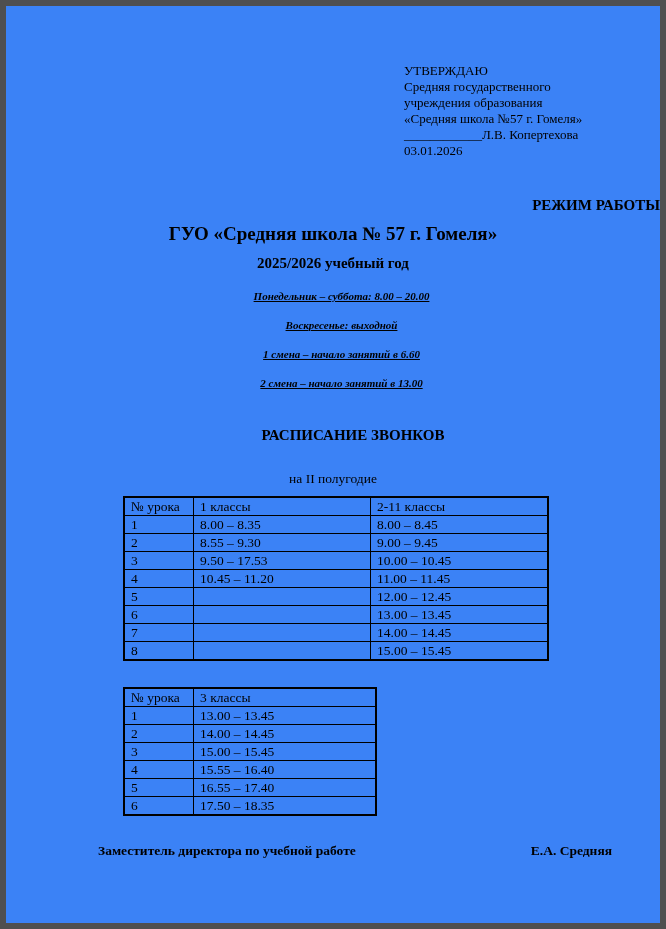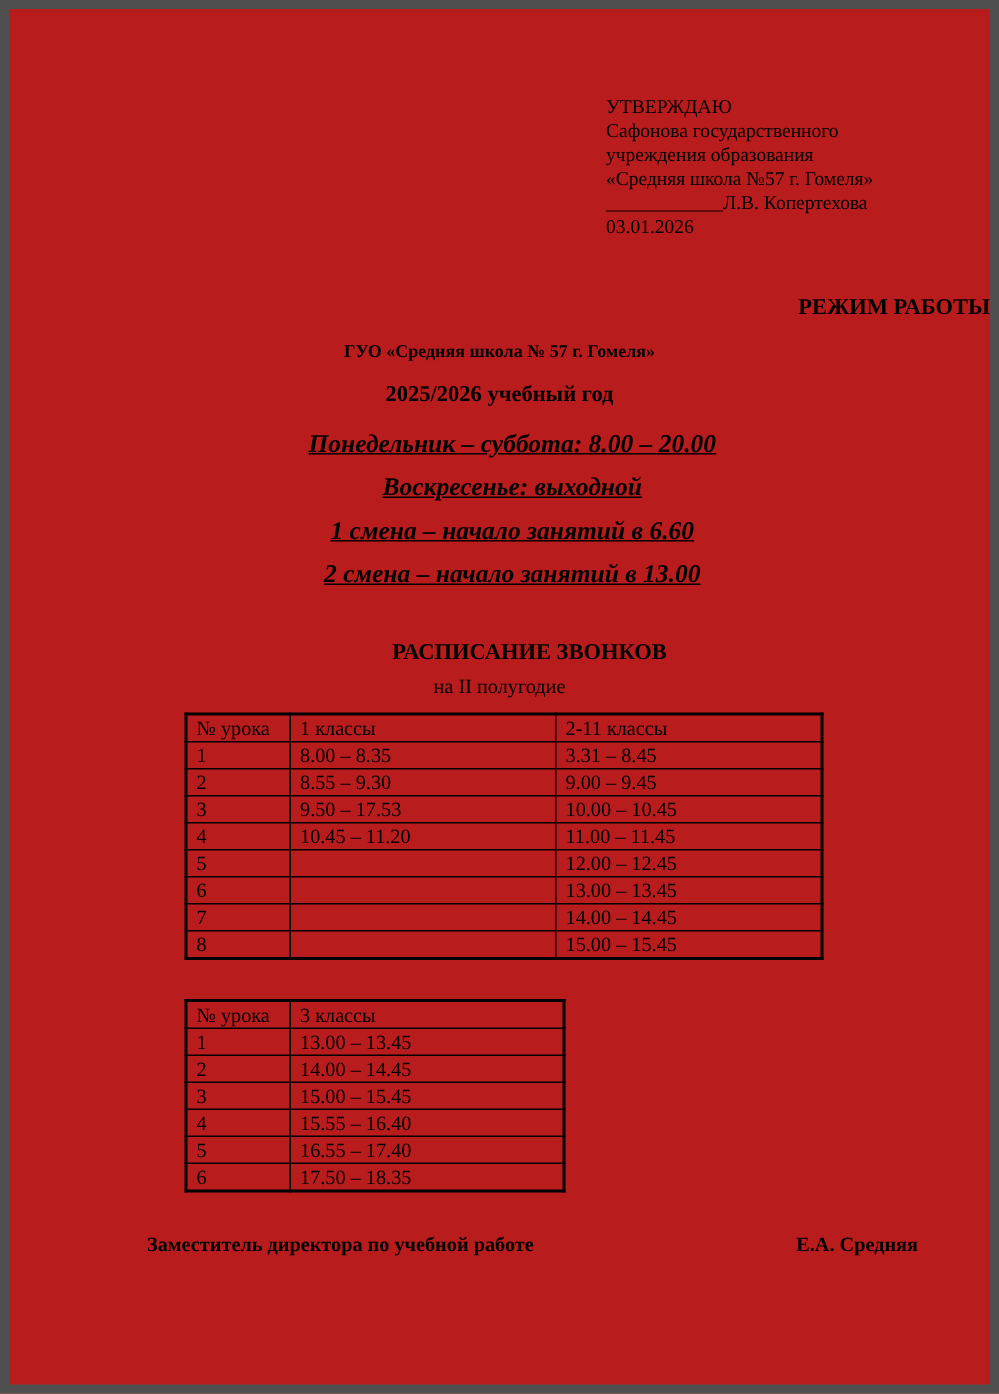--- a/index.html
+++ b/index.html
@@ -1,49 +1,49 @@
 <!DOCTYPE html>
 <html><head>
 <meta charset="utf-8">
 <style>
   html, body { margin: 0; padding: 0; background: #808080; }
   .page {
     position: relative;
     width: 666px;
     height: 929px;
     box-sizing: border-box;
-    background: #b91c1c;
+    background: #3b82f6;
     border: 6px solid #4f4f4f;
     font-family: "Liberation Serif", serif;
     color: #000000;
     overflow: hidden;
   }
   .approval {
     margin: 57px 0 0 398px;
     font-size: 13px;
     line-height: 16px;
     width: 230px;
   }
   .approval div { white-space: nowrap; }
   .center { text-align: center; }
   .title-main   { margin-top: 38px; font-size: 15px; font-weight: bold; line-height: 16px; text-align: right; }
-  .title-school { margin-top: 13px; font-size: 12px; font-weight: bold; line-height: 16px; }
+  .title-school { margin-top: 13px; font-size: 19px; font-weight: bold; line-height: 16px; }
   .title-year   { margin-top: 13px; font-size: 15px; font-weight: bold; line-height: 16px; }
   .sched-line {
     margin-top: 13px;
-    font-size: 17px;
+    font-size: 11px;
     font-weight: bold;
     font-style: italic;
     line-height: 16px;
     padding-left: 17px;
   }
   .sched-line span { text-decoration: underline; }
   .sched-line.first { margin-top: 17px; }
   .bells-title    { margin-top: 36px; font-size: 15px; font-weight: bold; line-height: 16px; margin-left: 40px; }
-  .bells-subtitle { margin-top: 7px; font-size: 13.5px; line-height: 16px; }
+  .bells-subtitle { margin-top: 28px; font-size: 13.5px; line-height: 16px; }
   table.bells {
     border-collapse: collapse;
     margin-left: 117px;
     font-size: 13.5px;
     border: 2px solid #000;
   }
   table.bells.t1 { margin-top: 9px; }
   table.bells.t2 { margin-top: 26px; }
   table.bells td {
     border: 1px solid #000;
@@ -67,21 +67,21 @@
     font-weight: bold;
   }
 </style>
 </head>
 <body>
 
 <div class="page">
 
   <div class="approval">
     <div>УТВЕРЖДАЮ</div>
-    <div>Сафонова государственного</div>
+    <div>Средняя государственного</div>
     <div>учреждения образования</div>
     <div>«Средняя школа №57 г. Гомеля»</div>
     <div>____________Л.В. Копертехова</div>
     <div>03.01.2026</div>
   </div>
 
   <div class="center title-main">РЕЖИМ РАБОТЫ</div>
   <div class="center title-school">ГУО «Средняя школа № 57 г. Гомеля»</div>
   <div class="center title-year">2025/2026 учебный год</div>
 
@@ -96,21 +96,21 @@
   <table class="bells t1">
     <tbody>
       <tr>
         <td class="c0">№ урока</td>
         <td class="c1">1 классы</td>
         <td class="c2">2-11 классы</td>
       </tr>
       <tr>
         <td class="c0">1</td>
         <td class="c1">8.00 – 8.35</td>
-        <td class="c2">3.31 – 8.45</td>
+        <td class="c2">8.00 – 8.45</td>
       </tr>
       <tr>
         <td class="c0">2</td>
         <td class="c1">8.55 – 9.30</td>
         <td class="c2">9.00 – 9.45</td>
       </tr>
       <tr>
         <td class="c0">3</td>
         <td class="c1">9.50 – 17.53</td>
         <td class="c2">10.00 – 10.45</td>

